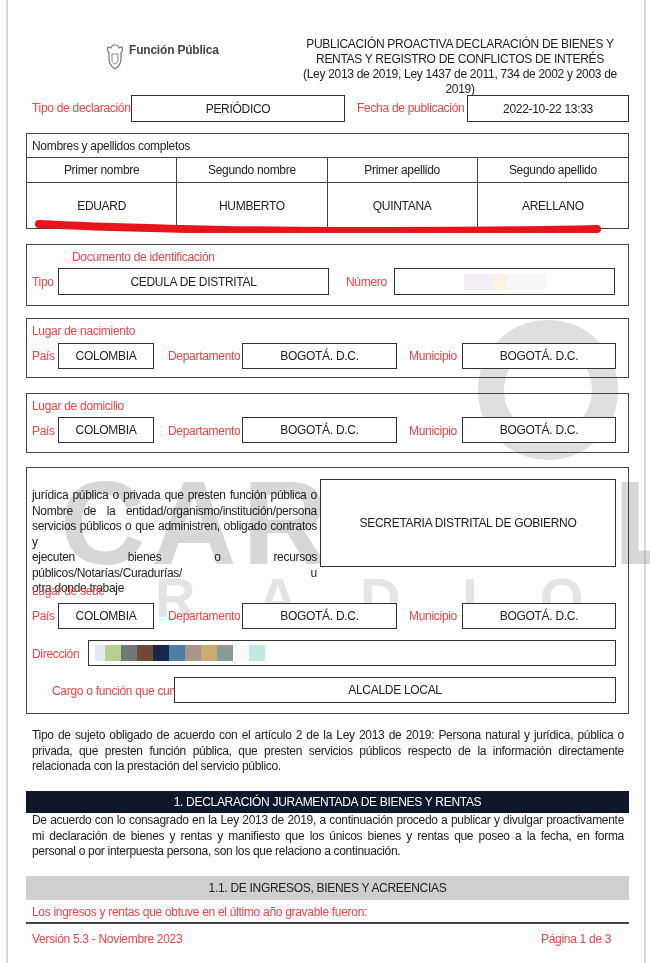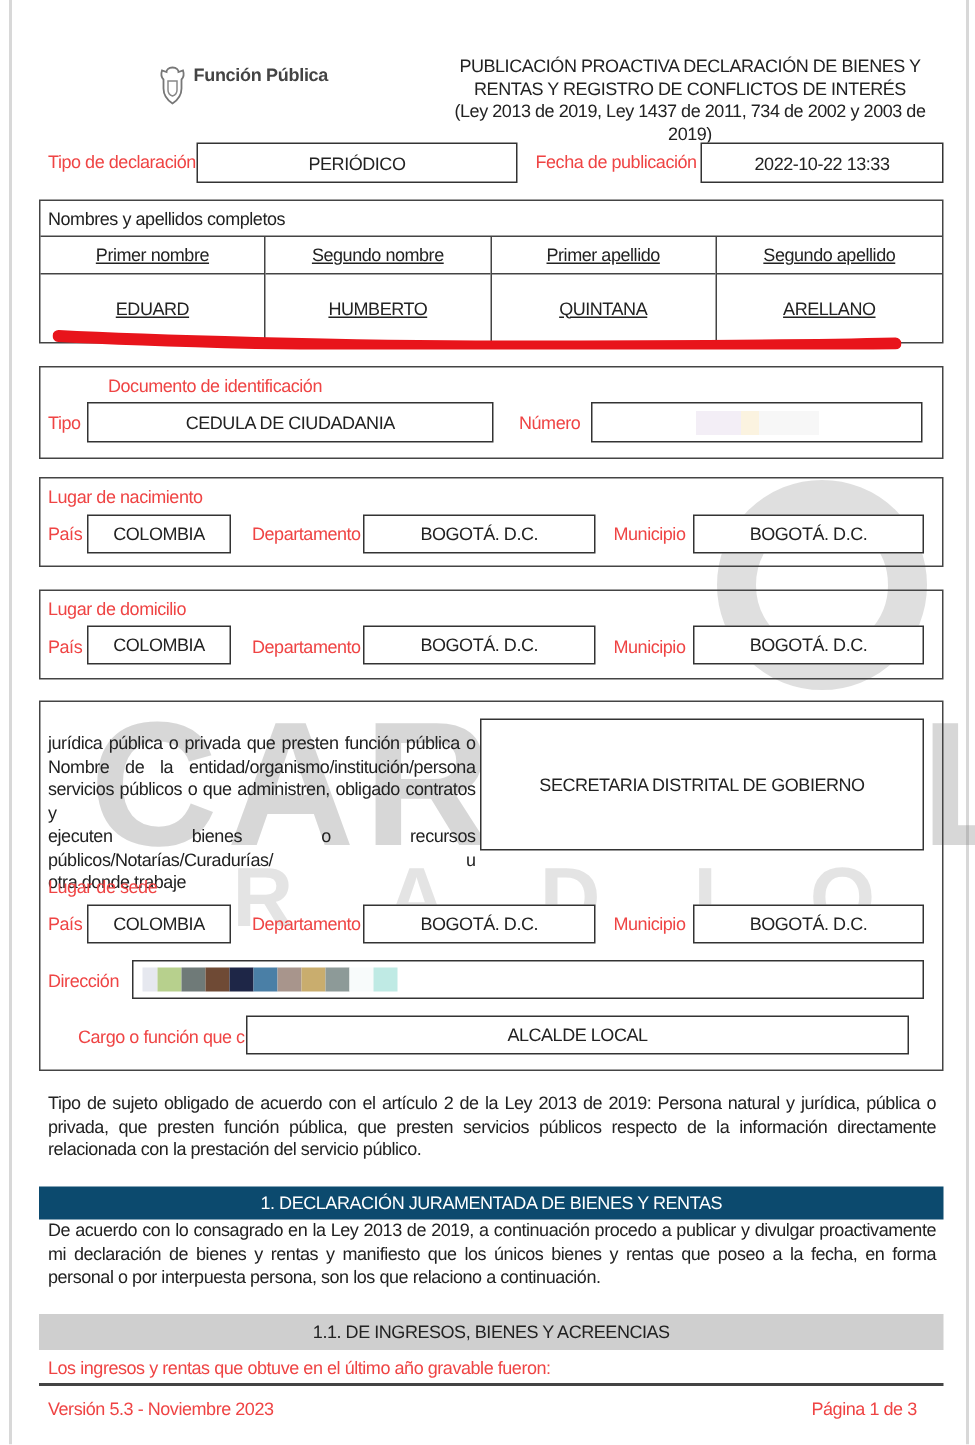--- a/index.html
+++ b/index.html
@@ -16,29 +16,29 @@
   
   .logo { position: absolute; left: 105px; top: 43px; display: flex; gap: 4px; }
   .logo-mark { width: 20px; height: 28px; }
   .logo-text { font-size: 12px; font-weight: bold; color: #444; letter-spacing: -0.2px; }
   .title-block { position: absolute; left: 290px; top: 37px; width: 340px; text-align: center; font-size: 12px; line-height: 15px; color: #222; letter-spacing: -0.3px; }
 
   
   .names-table { position: absolute; left: 26px; top: 133px; width: 603px; height: 96px; border: 1.5px solid #444; }
   .names-caption { position: absolute; left: 0; top: 0; width: 100%; height: 24px; border-bottom: 1.5px solid #444; font-size: 12px; padding: 5px 5px; letter-spacing: -0.3px; }
   .names-grid { position: absolute; left: 0; top: 24px; width: 100%; height: 70px; display: grid; grid-template-columns: repeat(4, 1fr); }
-  .names-col { border-right: 1.5px solid #444; display: flex; flex-direction: column; text-decoration: underline; }
+  .names-col { border-right: 1.5px solid #444; display: flex; flex-direction: column; }
   .names-col:last-child { border-right: none; }
   .names-head { height: 25px; border-bottom: 1.5px solid #444; display: flex; align-items: center; justify-content: center; font-size: 12px; letter-spacing: -0.3px; }
   .names-val { flex: 1; display: flex; align-items: center; justify-content: center; font-size: 12px; letter-spacing: -0.3px; }
   .red-stroke { position: absolute; left: 35px; top: 219px; width: 566px; height: 14px; }
 
   .para { position: absolute; font-size: 12px; line-height: 15.5px; color: #222; letter-spacing: -0.3px; text-align: justify; }
 
-  .band-blue { position: absolute; left: 26px; top: 791px; width: 603px; height: 22px; background: #0c4a6e; color: #fff; font-size: 12px; display: flex; align-items: center; justify-content: center; letter-spacing: -0.3px; }
+  .band-blue { position: absolute; left: 26px; top: 791px; width: 603px; height: 22px; background: #0f172a; color: #fff; font-size: 12px; display: flex; align-items: center; justify-content: center; letter-spacing: -0.3px; }
   .band-gray { position: absolute; left: 26px; top: 876px; width: 603px; height: 24px; background: #cfcfcf; color: #222; font-size: 12px; display: flex; align-items: center; justify-content: center; letter-spacing: -0.3px; }
   .footer-rule { position: absolute; left: 26px; top: 922px; width: 603px; height: 2px; background: #444; }
 
   .blur-redact { position: absolute; display: flex; align-items: center; }
   .swatch { height: 16px; }
 
   
   .wm { position: absolute; color: rgba(130,130,130,0.32); font-weight: bold; pointer-events: none; }
   .wm-caracol { left: 60px; top: 455px; font-size: 118px; letter-spacing: 6px; font-family: "Liberation Sans", sans-serif; }
   .wm-radio { left: 155px; top: 565px; font-size: 56px; letter-spacing: 62px; font-weight: bold; color: rgba(130,130,130,0.22); }
@@ -98,21 +98,21 @@
   </div>
 </div>
 <svg class="red-stroke" viewBox="0 0 566 14" preserveAspectRatio="none">
   <path d="M4 5 C60 8 200 12 300 12 C420 12 520 11 562 10" stroke="#e8141b" stroke-width="8" stroke-linecap="round" fill="none"></path>
 </svg>
 
 <div class="section" style="left:26px; top:244px; width:603px; height:62px;"></div>
 <div class="abs txt" style="left:32px; top:250px;margin-left:40px;">Documento de identificación</div>
 <div class="abs txt" style="left:32px; top:275px;">Tipo</div>
 <div class="box" style="left:58px; top:268px; width:271px; height:27px;">
-    <span>CEDULA DE CIUDADANIA</span>
+    <span>CEDULA DE DISTRITAL</span>
   </div>
 <div class="abs txt" style="left:346px; top:275px;">Número</div>
 <div class="box" style="left:394px; top:268px; width:221px; height:27px;">
   <div class="blur-redact">
     <div class="swatch" style="width:30px; background:#f3eef6;"></div>
     <div class="swatch" style="width:12px; background:#fbf3e0;"></div>
     <div class="swatch" style="width:40px; background:#f7f7f7;"></div>
   </div>
 </div>
 
@@ -183,21 +183,21 @@
     <div class="swatch" style="width:16px; background:#4a7fa6;"></div>
     <div class="swatch" style="width:16px; background:#a8958c;"></div>
     <div class="swatch" style="width:16px; background:#c9ad6e;"></div>
     <div class="swatch" style="width:16px; background:#8d9a98;"></div>
     <div class="swatch" style="width:16px; background:#f8fbfb;"></div>
     <div class="swatch" style="width:16px; background:#bfeae4;"></div>
   </div>
 </div>
 
 <div class="abs txt" style="left:16px; top:684px;margin-left:36px;">Cargo o función que cumple</div>
-<div class="box" style="left:164px; top:677px; width:442px; height:26px;">
+<div class="box" style="left:174px; top:677px; width:442px; height:26px;">
     <span>ALCALDE LOCAL</span>
   </div>
 
 <div class="para" style="left:32px; top:728px; width:592px;">Tipo de sujeto obligado de acuerdo con el artículo 2 de la Ley 2013 de 2019: Persona natural y jurídica, pública o privada, que presten función pública, que presten servicios públicos respecto de la información directamente relacionada con la prestación del servicio público.</div>
 
 <div class="band-blue">
     <span>1. DECLARACIÓN JURAMENTADA DE BIENES Y RENTAS</span>
   </div>
 <div class="para" style="left:32px; top:813px; width:592px;">De acuerdo con lo consagrado en la Ley 2013 de 2019, a continuación procedo a publicar y divulgar proactivamente mi declaración de bienes y rentas y manifiesto que los únicos bienes y rentas que poseo a la fecha, en forma personal o por interpuesta persona, son los que relaciono a continuación.</div>
 

